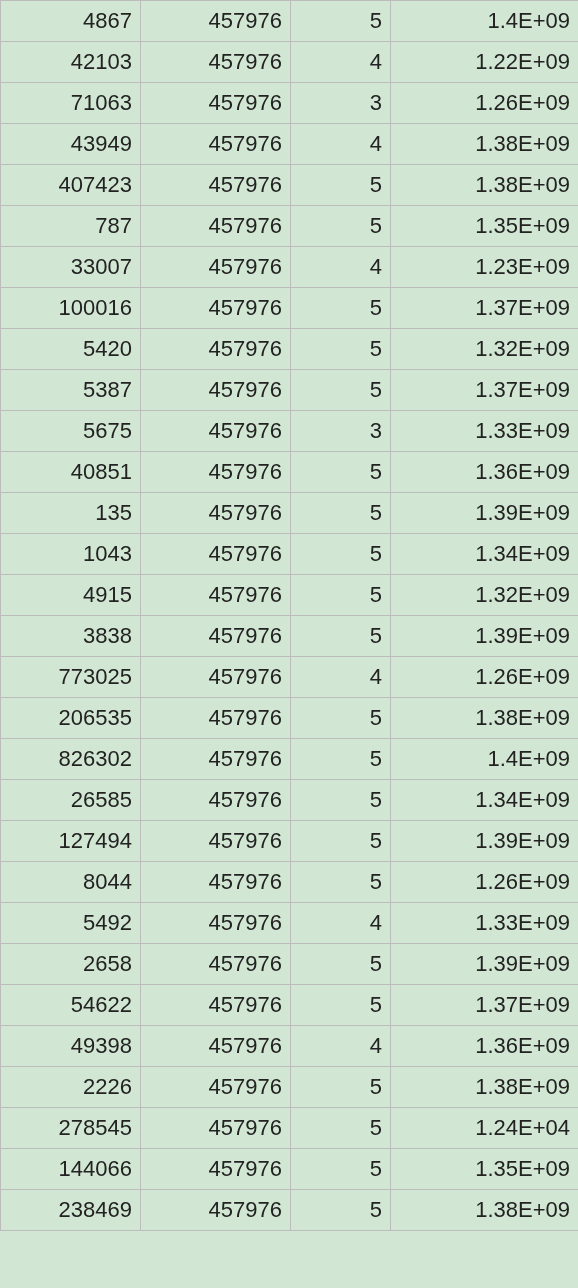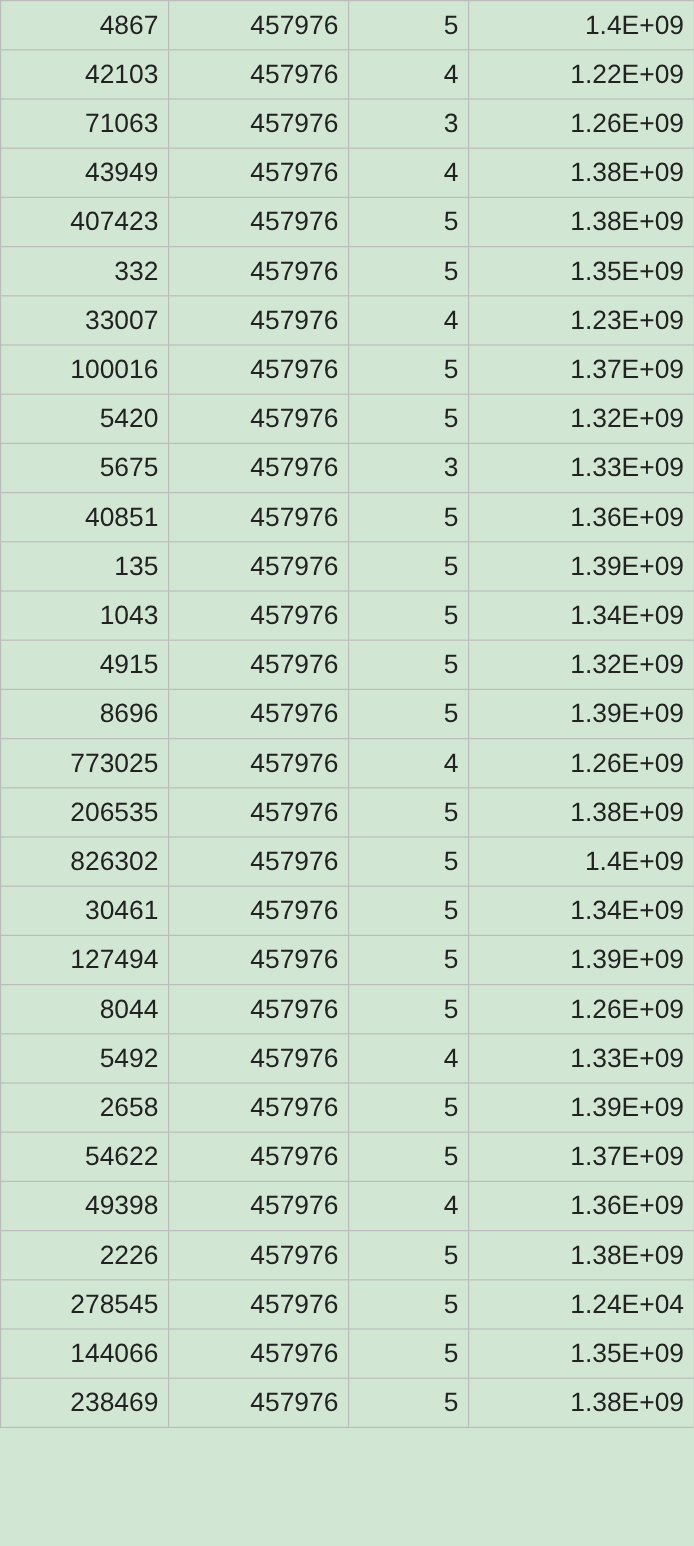--- a/index.html
+++ b/index.html
@@ -70,21 +70,21 @@
         <td>4</td>
         <td>1.38E+09</td>
       </tr>
       <tr>
         <td>407423</td>
         <td>457976</td>
         <td>5</td>
         <td>1.38E+09</td>
       </tr>
       <tr>
-        <td>332</td>
+        <td>787</td>
         <td>457976</td>
         <td>5</td>
         <td>1.35E+09</td>
       </tr>
       <tr>
         <td>33007</td>
         <td>457976</td>
         <td>4</td>
         <td>1.23E+09</td>
       </tr>
@@ -92,20 +92,26 @@
         <td>100016</td>
         <td>457976</td>
         <td>5</td>
         <td>1.37E+09</td>
       </tr>
       <tr>
         <td>5420</td>
         <td>457976</td>
         <td>5</td>
         <td>1.32E+09</td>
+      </tr>
+      <tr>
+        <td>5387</td>
+        <td>457976</td>
+        <td>5</td>
+        <td>1.37E+09</td>
       </tr>
       <tr>
         <td>5675</td>
         <td>457976</td>
         <td>3</td>
         <td>1.33E+09</td>
       </tr>
       <tr>
         <td>40851</td>
         <td>457976</td>
@@ -124,21 +130,21 @@
         <td>5</td>
         <td>1.34E+09</td>
       </tr>
       <tr>
         <td>4915</td>
         <td>457976</td>
         <td>5</td>
         <td>1.32E+09</td>
       </tr>
       <tr>
-        <td>8696</td>
+        <td>3838</td>
         <td>457976</td>
         <td>5</td>
         <td>1.39E+09</td>
       </tr>
       <tr>
         <td>773025</td>
         <td>457976</td>
         <td>4</td>
         <td>1.26E+09</td>
       </tr>
@@ -148,21 +154,21 @@
         <td>5</td>
         <td>1.38E+09</td>
       </tr>
       <tr>
         <td>826302</td>
         <td>457976</td>
         <td>5</td>
         <td>1.4E+09</td>
       </tr>
       <tr>
-        <td>30461</td>
+        <td>26585</td>
         <td>457976</td>
         <td>5</td>
         <td>1.34E+09</td>
       </tr>
       <tr>
         <td>127494</td>
         <td>457976</td>
         <td>5</td>
         <td>1.39E+09</td>
       </tr>

